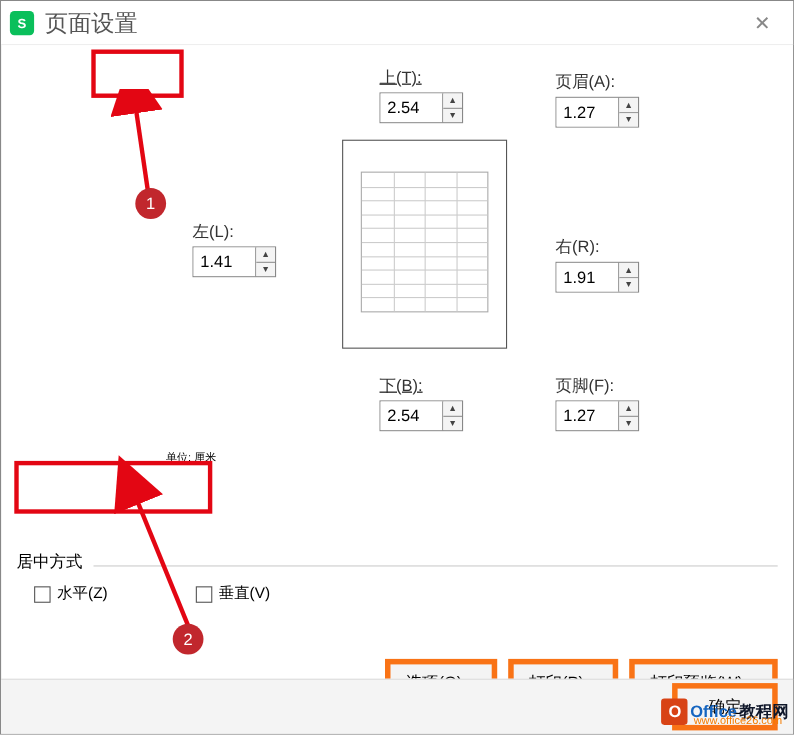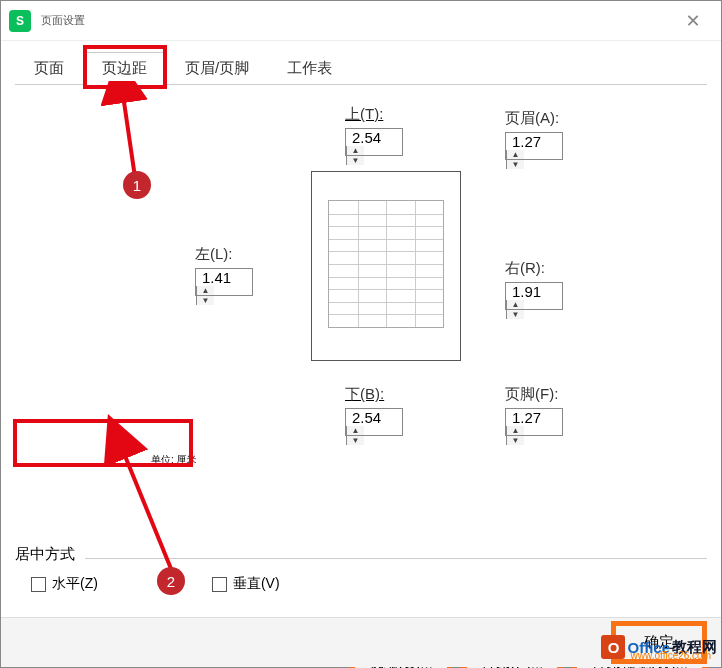--- a/index.html
+++ b/index.html
@@ -15,21 +15,21 @@
     .window { border: 1px solid #888; width: 722px; height: 668px; position: relative; }
     .titlebar {
       height: 40px; display: flex; align-items: center; padding: 0 8px;
       border-bottom: 1px solid #eee; background: #fff;
     }
     .app-icon {
       width: 22px; height: 22px; background: #0abf5b; border-radius: 4px;
       display: flex; align-items: center; justify-content: center; color: #fff;
       font-weight: bold; font-size: 12px; margin-right: 10px;
     }
-    .title { flex: 1; color: #555; font-size: 11px; }
+    .title { flex: 1; color: #555; font-size: 21px; }
     .close-btn {
       width: 40px; height: 40px; display: flex; align-items: center; justify-content: center;
       color: #888; font-size: 18px; cursor: pointer;
     }
     .tabs {
       display: flex; height: 36px; border-bottom: 1px solid #ccc; margin: 8px 14px 0 14px;
       align-items: flex-end;
     }
     .tab {
       padding: 6px 18px; border: 1px solid transparent; border-bottom: none;
@@ -38,21 +38,21 @@
     .tab.active {
       border-color: #ccc; background: #fff; border-bottom: 1px solid #fff;
       margin-bottom: -1px;
     }
     .content { padding: 20px 24px; position: relative; }
     .margin-grid {
       position: relative; height: 360px;
     }
     .label { color: #333; font-size: 15px; }
     .spinner {
-      display: inline-flex; border: 1px solid #888; height: 28px; align-items: stretch; flex-direction: column;
+      display: inline-flex; border: 1px solid #888; height: 28px; align-items: stretch;
     }
     .spinner input {
       border: none; width: 56px; padding: 0 6px; font-size: 15px; outline: none;
     }
     .spinner .arrows {
       display: flex; flex-direction: column; width: 18px; border-left: 1px solid #888;
     }
     .arrow {
       flex: 1; display: flex; align-items: center; justify-content: center;
       font-size: 8px; color: #444; cursor: pointer; border-bottom: 1px solid #888;
@@ -83,21 +83,21 @@
     }
     .center-group {
       position: absolute; left: 14px; top: 460px; right: 14px;
     }
     .fieldset-label {
       font-size: 15px; padding-bottom: 4px; display: inline-block;
     }
     .fieldset-line {
       border-top: 1px solid #ccc; margin-top: -10px; margin-left: 70px;
     }
-    .checkboxes { margin-top: 16px; display: flex; gap: 114px; padding-left: 16px; }
+    .checkboxes { margin-top: 16px; display: flex; gap: 80px; padding-left: 16px; }
     .checkbox { display: flex; align-items: center; gap: 6px; cursor: pointer; }
     .checkbox .box {
       width: 15px; height: 15px; border: 1.5px solid #555; background: #fff;
     }
     .bottom-buttons {
       position: absolute; right: 14px; top: 558px; display: flex; gap: 10px;
     }
     .btn {
       padding: 7px 14px; border: 5px solid #f97316; background: #f4f4f4;
       cursor: pointer; font-size: 15px; min-width: 96px; text-align: center;
@@ -132,26 +132,20 @@
 <div class="window">
 
   <div class="titlebar">
     <div class="app-icon">S</div>
     <div class="title">页面设置</div>
     <div class="close-btn">
       <span>✕</span>
     </div>
   </div>
 
-  <div class="tabs">
-    <div class="tab">页面</div>
-    <div class="tab active">页边距</div>
-    <div class="tab">页眉/页脚</div>
-    <div class="tab">工作表</div>
-  </div>
 
   <div class="content">
     <div class="margin-grid">
 
       <div class="field" style="left:320px; top:0;text-decoration:underline;">
         <span class="label">上(T):</span>
         <div class="spinner">
           <input value="2.54" style="">
           <div class="arrows">
             <div class="arrow">▲</div>
@@ -164,21 +158,21 @@
         <span class="label">页眉(A):</span>
         <div class="spinner">
           <input value="1.27" style="">
           <div class="arrows">
             <div class="arrow">▲</div>
             <div class="arrow">▼</div>
           </div>
         </div>
       </div>
 
-      <div class="field" style="left:150px; top:140px;margin-left:20px;">
+      <div class="field" style="left:150px; top:140px;">
         <span class="label">左(L):</span>
         <div class="spinner">
           <input value="1.41" style="">
           <div class="arrows">
             <div class="arrow">▲</div>
             <div class="arrow">▼</div>
           </div>
         </div>
       </div>
 

